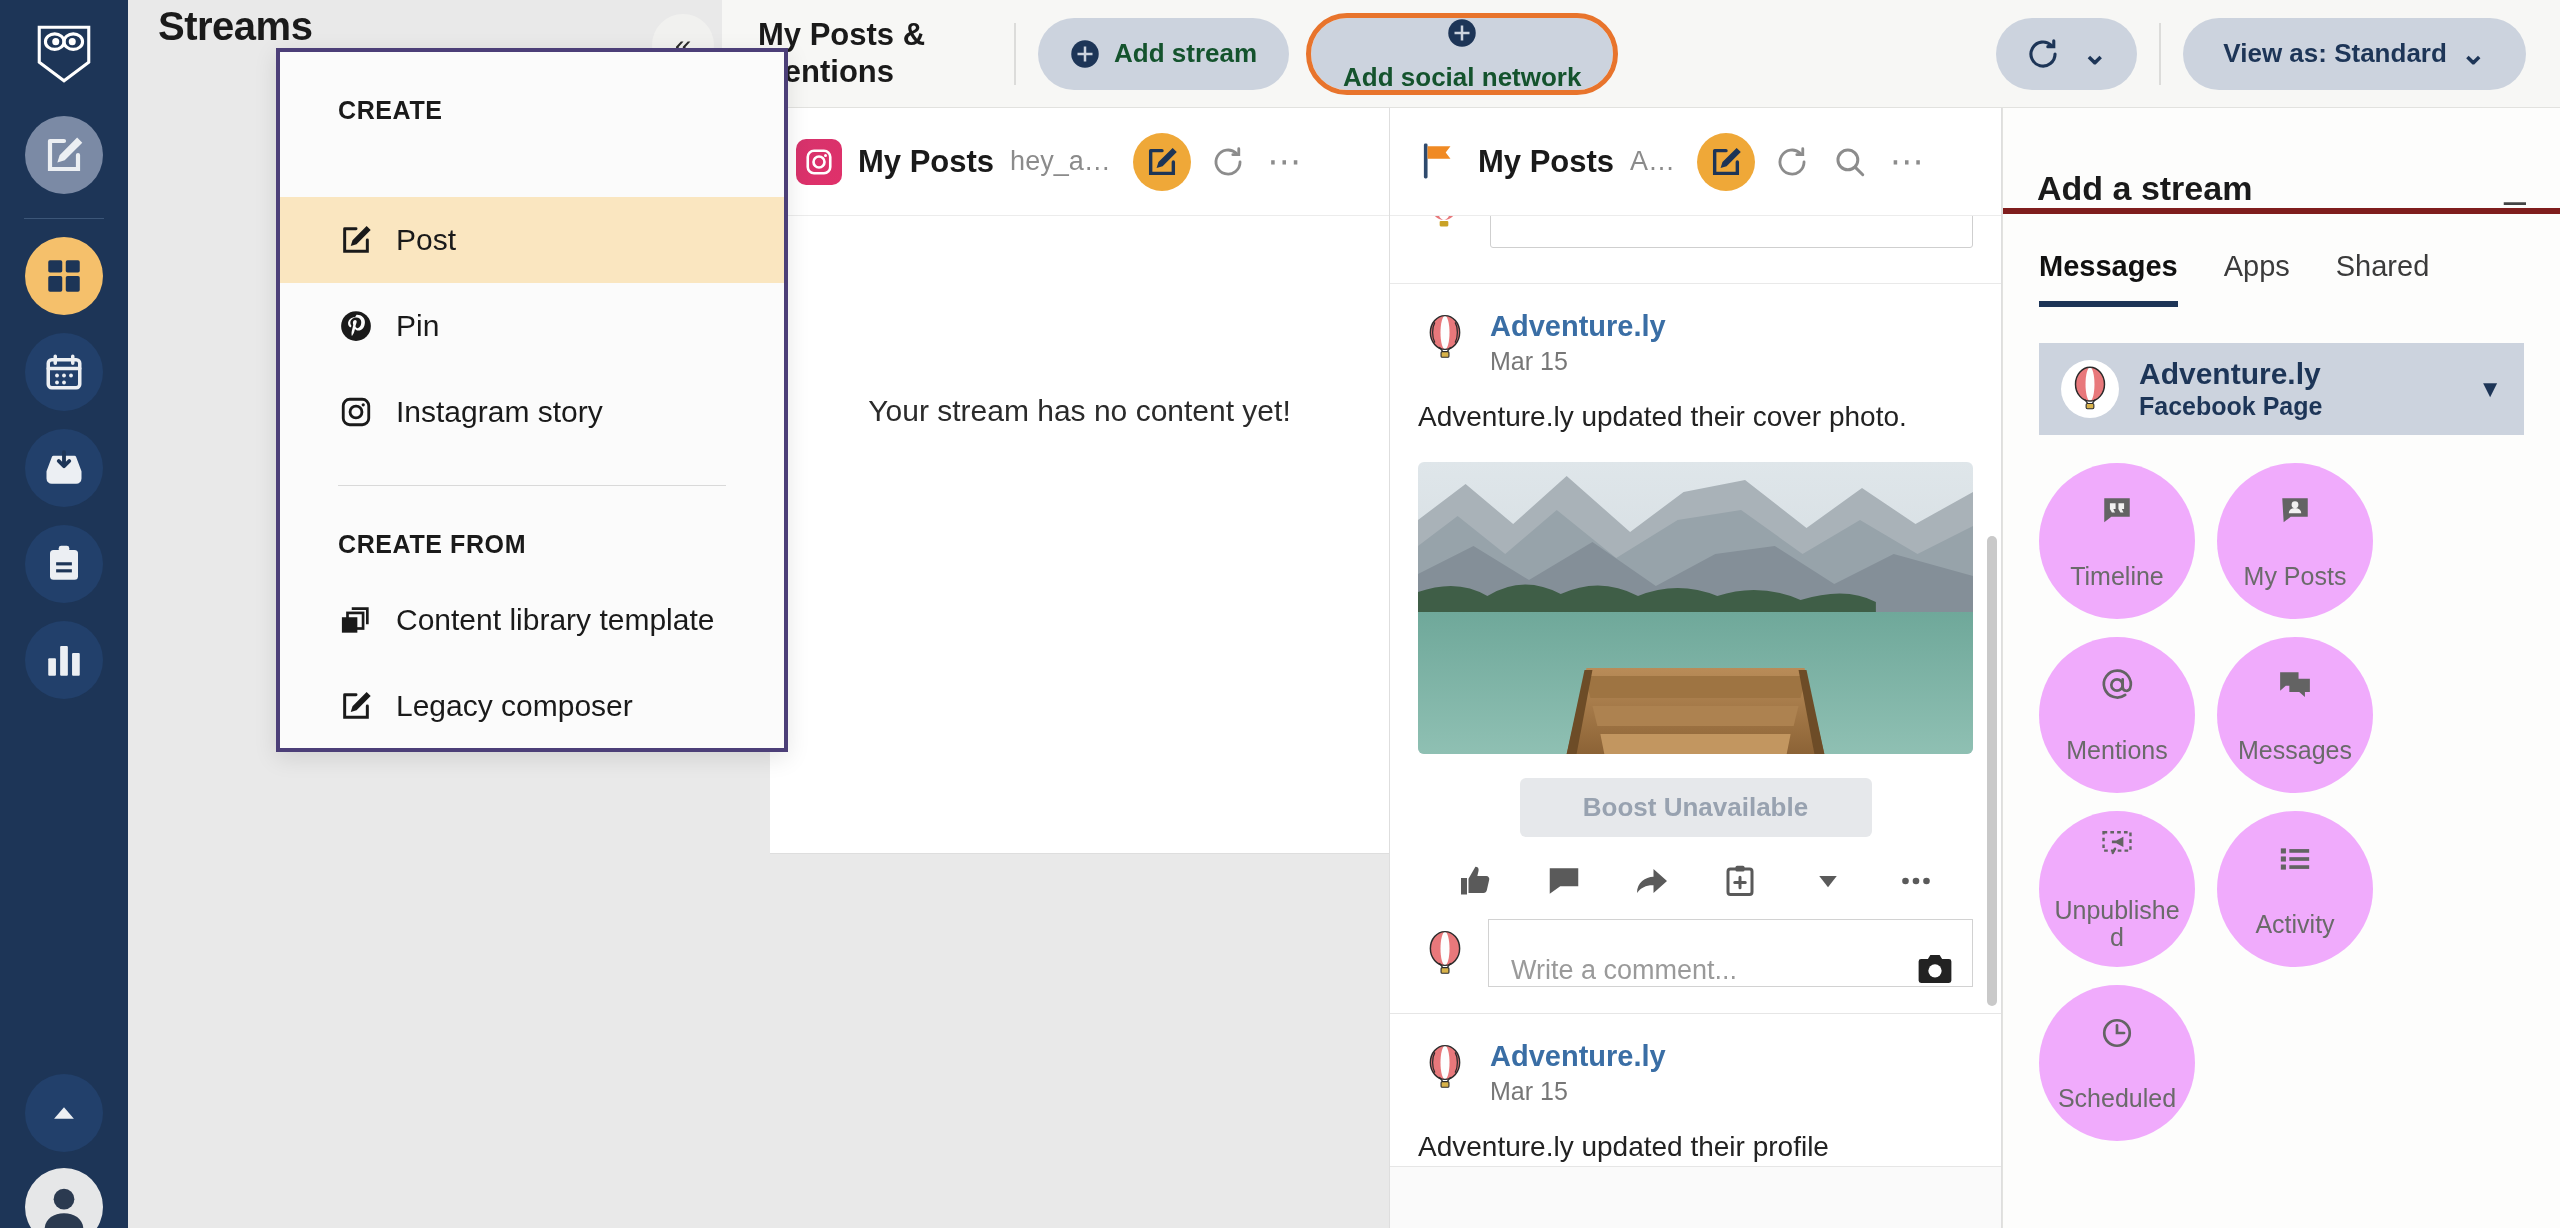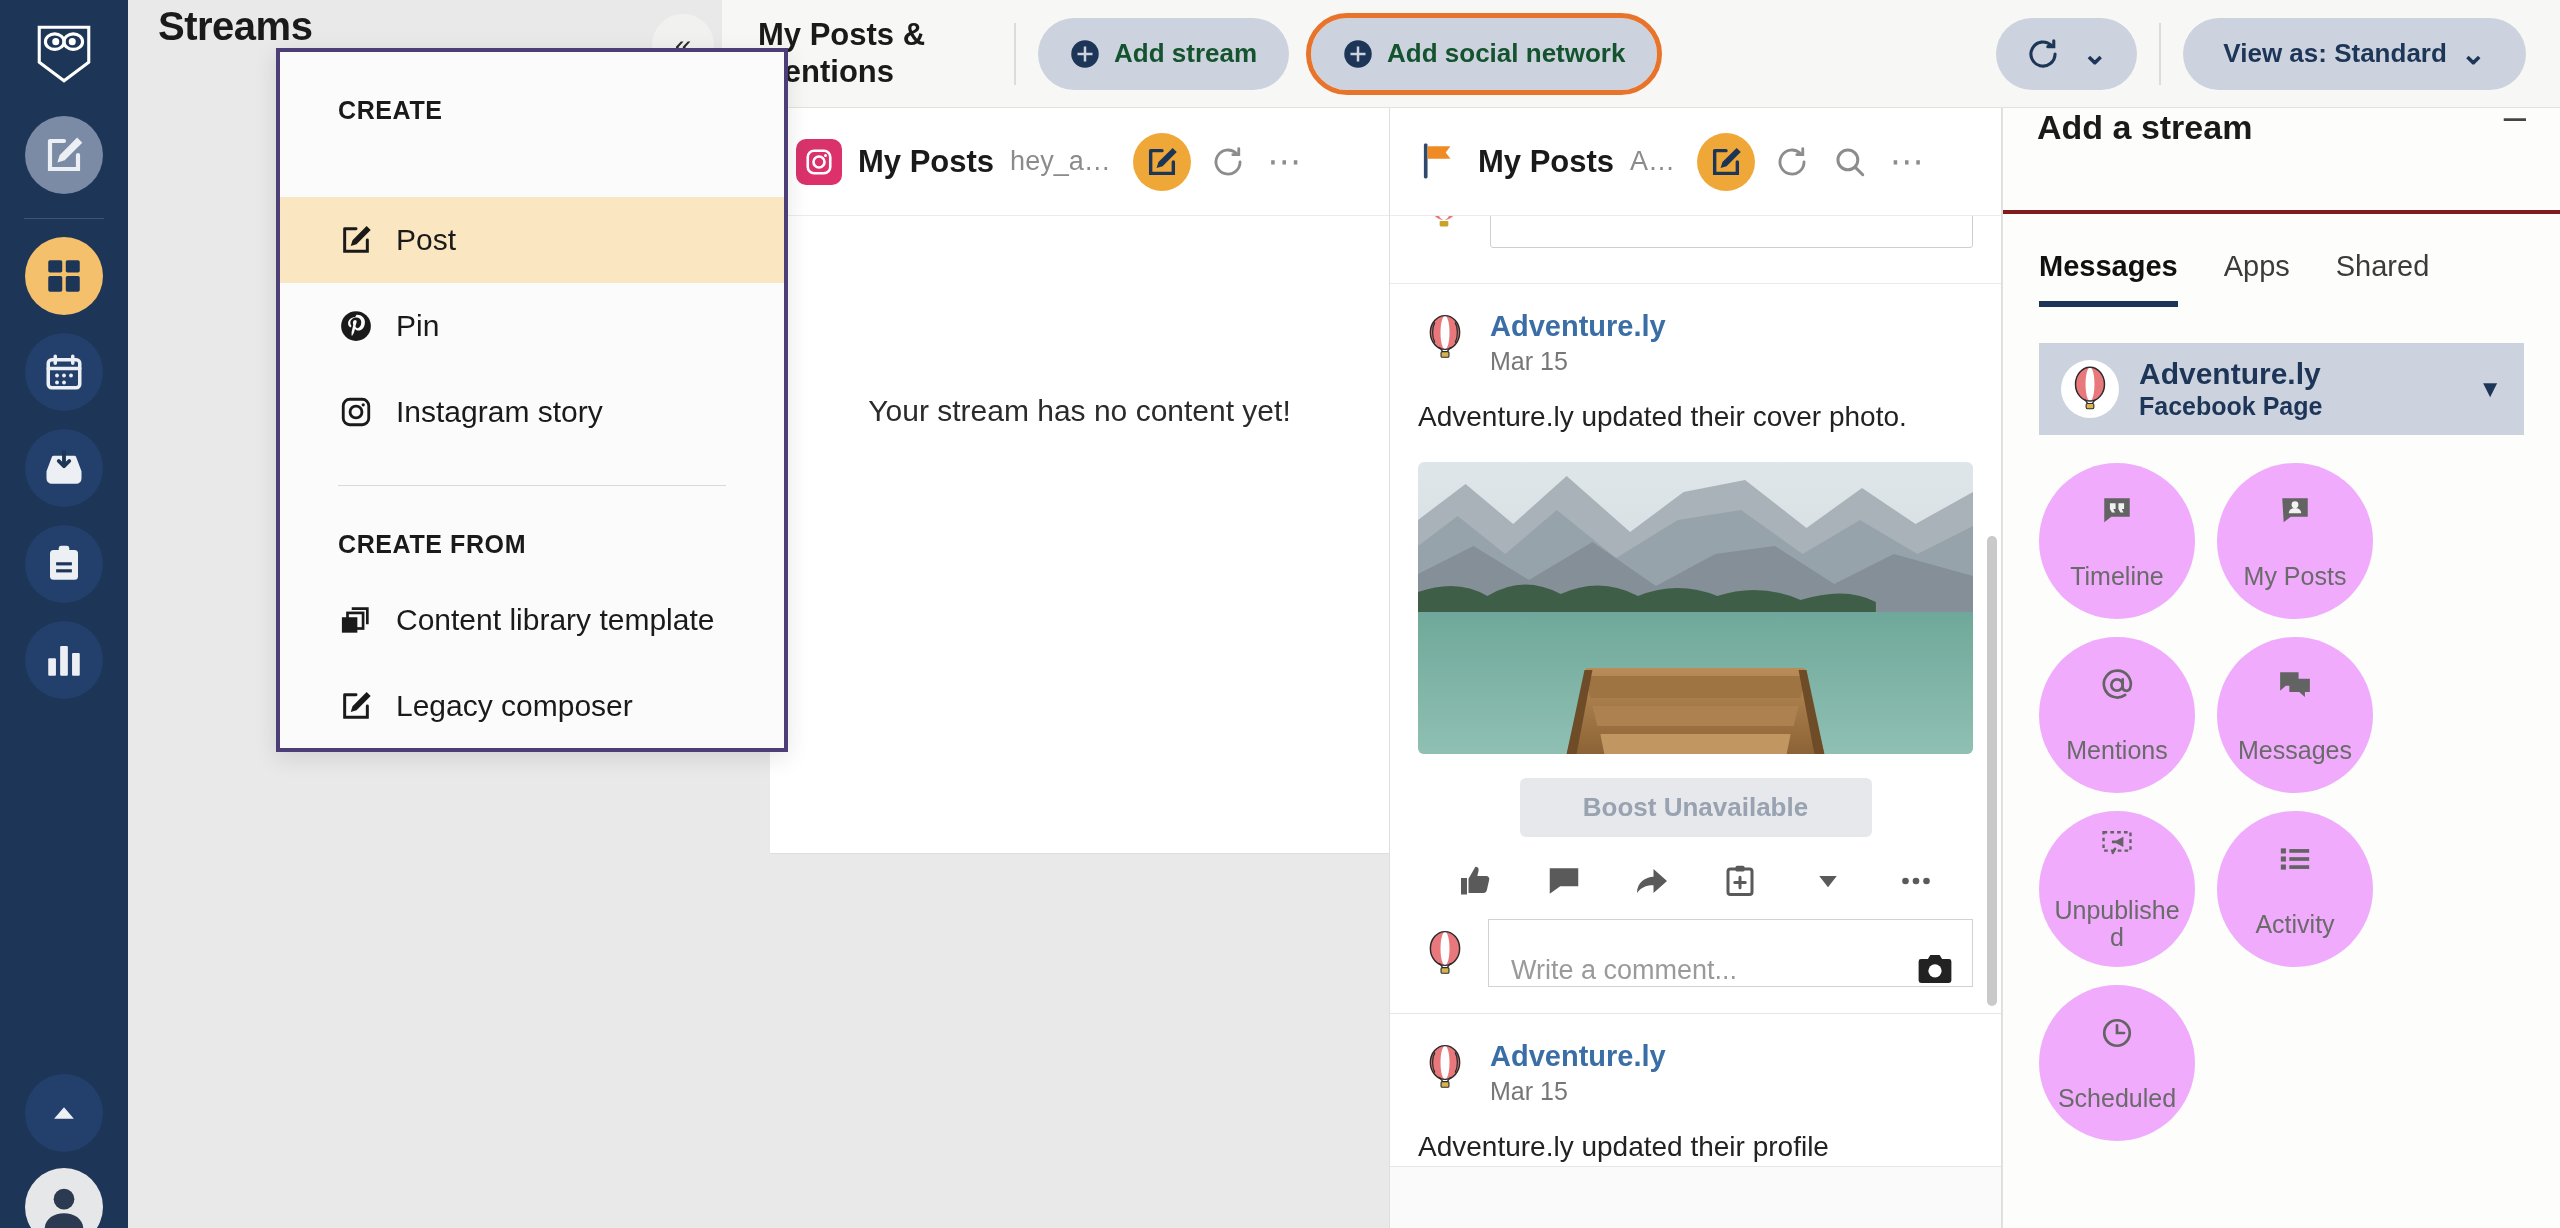--- a/index.html
+++ b/index.html
@@ -69,20 +69,21 @@
     height: 72px; border-radius: 36px; border: none;
     background: #ccd3de; color: #14532d;
     font-family: "Liberation Sans", sans-serif;
     font-size: 26px; font-weight: 700;
     display: flex; align-items: center; gap: 14px;
     padding: 0 32px; cursor: pointer; white-space: nowrap;
   }
   .btn-pill.highlight {
     outline: 5px solid #e8742c; outline-offset: 0px;
     margin-left: 22px;
+    flex-direction: column;
   }
   .plus-ico { width: 30px; height: 30px; flex: 0 0 30px; }
   .btn-refresh {
     height: 72px; border-radius: 36px; border: none; background: #ccd3de;
     color: #1d3557; display: flex; align-items: center; gap: 22px;
     padding: 0 30px; margin-left: 26px; cursor: pointer;
   }
   .btn-view {
     height: 72px; border-radius: 36px; border: none; background: #ccd3de;
     color: #1d3557; font-size: 26px; font-weight: 700;
@@ -199,22 +200,22 @@
     position: absolute; right: 4px; top: 320px; width: 10px; height: 470px;
     background: #c9c9c9; border-radius: 5px; cursor: pointer;
   }
 
   
   .rightpanel {
     flex: 1 1 auto; background: #fdfdfc; border-left: 1px solid #e2e2df;
     display: flex; flex-direction: column; min-width: 0;
   }
   .rp-head {
-    height: 106px; flex: 0 0 106px; display: flex; align-items: flex-start;
-    padding: 0 34px; border-bottom: 4px solid #7f1d1d;
+    height: 106px; flex: 0 0 106px; display: flex; align-items: flex-end;
+    padding: 0 34px; border-bottom: 6px solid #7f1d1d;
   }
   .rp-title { font-size: 34px; font-weight: 800; color: #1a1a1a; }
   .rp-min { margin-left: auto; font-size: 40px; color: #444; cursor: pointer; line-height: 0.4; }
   .rp-tabs { display: flex; gap: 46px; padding: 36px 36px 0 36px; }
   .rp-tab {
     font-size: 29px; color: #3b3b3b; padding-bottom: 18px; cursor: pointer;
     border-bottom: 6px solid transparent;
   }
   .rp-tab.active { font-weight: 800; color: #111; border-bottom-color: #1d3557; }
   .acct-card {

